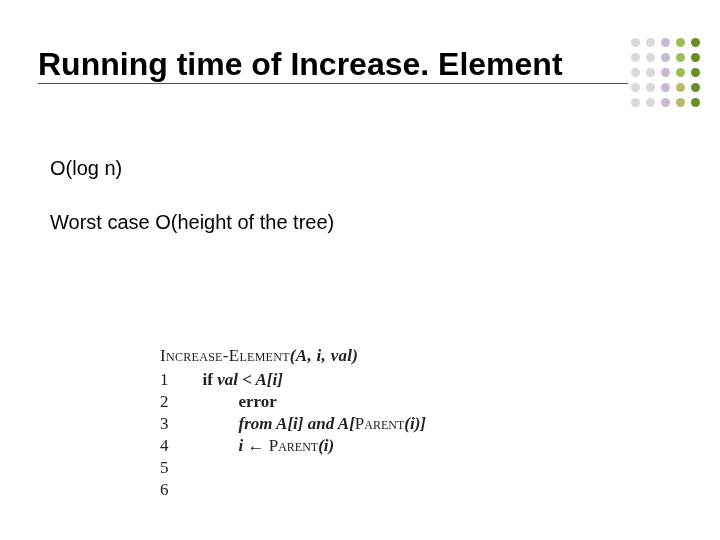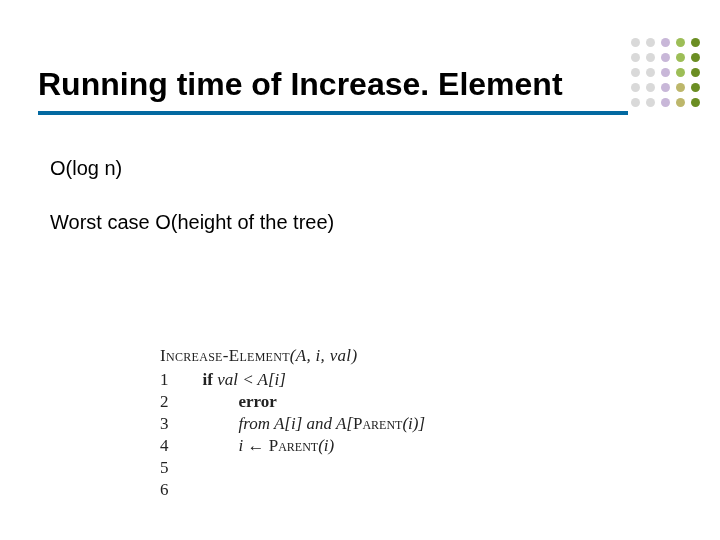--- a/index.html
+++ b/index.html
@@ -9,36 +9,36 @@
   
   .dots{position:absolute;top:38px;right:20px;display:flex;flex-direction:column;gap:6px;}
   .dot-row{display:flex;gap:6px;justify-content:flex-end;}
   .dot{width:9px;height:9px;border-radius:50%;}
   .d0{background:#d9d9d9;}
   .d1{background:#c8b7d8;}
   .d2{background:#9dbe57;}
   .d3{background:#6b8e23;}
   .d4{background:#bdb76b;}
 
-  .title{position:absolute;left:38px;top:66px;font-size:32px;font-weight:bold;
-         padding-bottom:8px;border-bottom:4px solid #0369a1;width:590px;}
+  .title{position:absolute;left:38px;top:46px;font-size:32px;font-weight:bold;
+         padding-bottom:0;border-bottom:1px solid #0369a1;width:590px;}
   .body{position:absolute;left:50px;top:155px;font-size:20px;line-height:1.3;width:600px;}
   .body p{margin:0 0 28px 0;}
 
   .pseudo{position:absolute;left:160px;top:346px;
           font-family:"Times New Roman",Times,serif;font-size:17px;color:#222;}
   .proc{letter-spacing:0.3px;margin-bottom:4px;}
   .sc{font-variant:small-caps;}
   .lines{display:flex;gap:14px;}
   .lnums{text-align:right;}
   .lnums div,.code div{height:22px;}
   .code .i1{padding-left:20px;}
   .code .i2{padding-left:56px;}
   .kw{font-weight:bold;}
-  .it{font-style:italic;}
+  .it{font-style:italic;font-weight:bold;}
 </style>
 </head>
 <body>
 
 <div class="slide">
 
   <div class="dots">
     <div class="dot-row">
         <span class="dot d0"></span>
         <span class="dot d0"></span>

